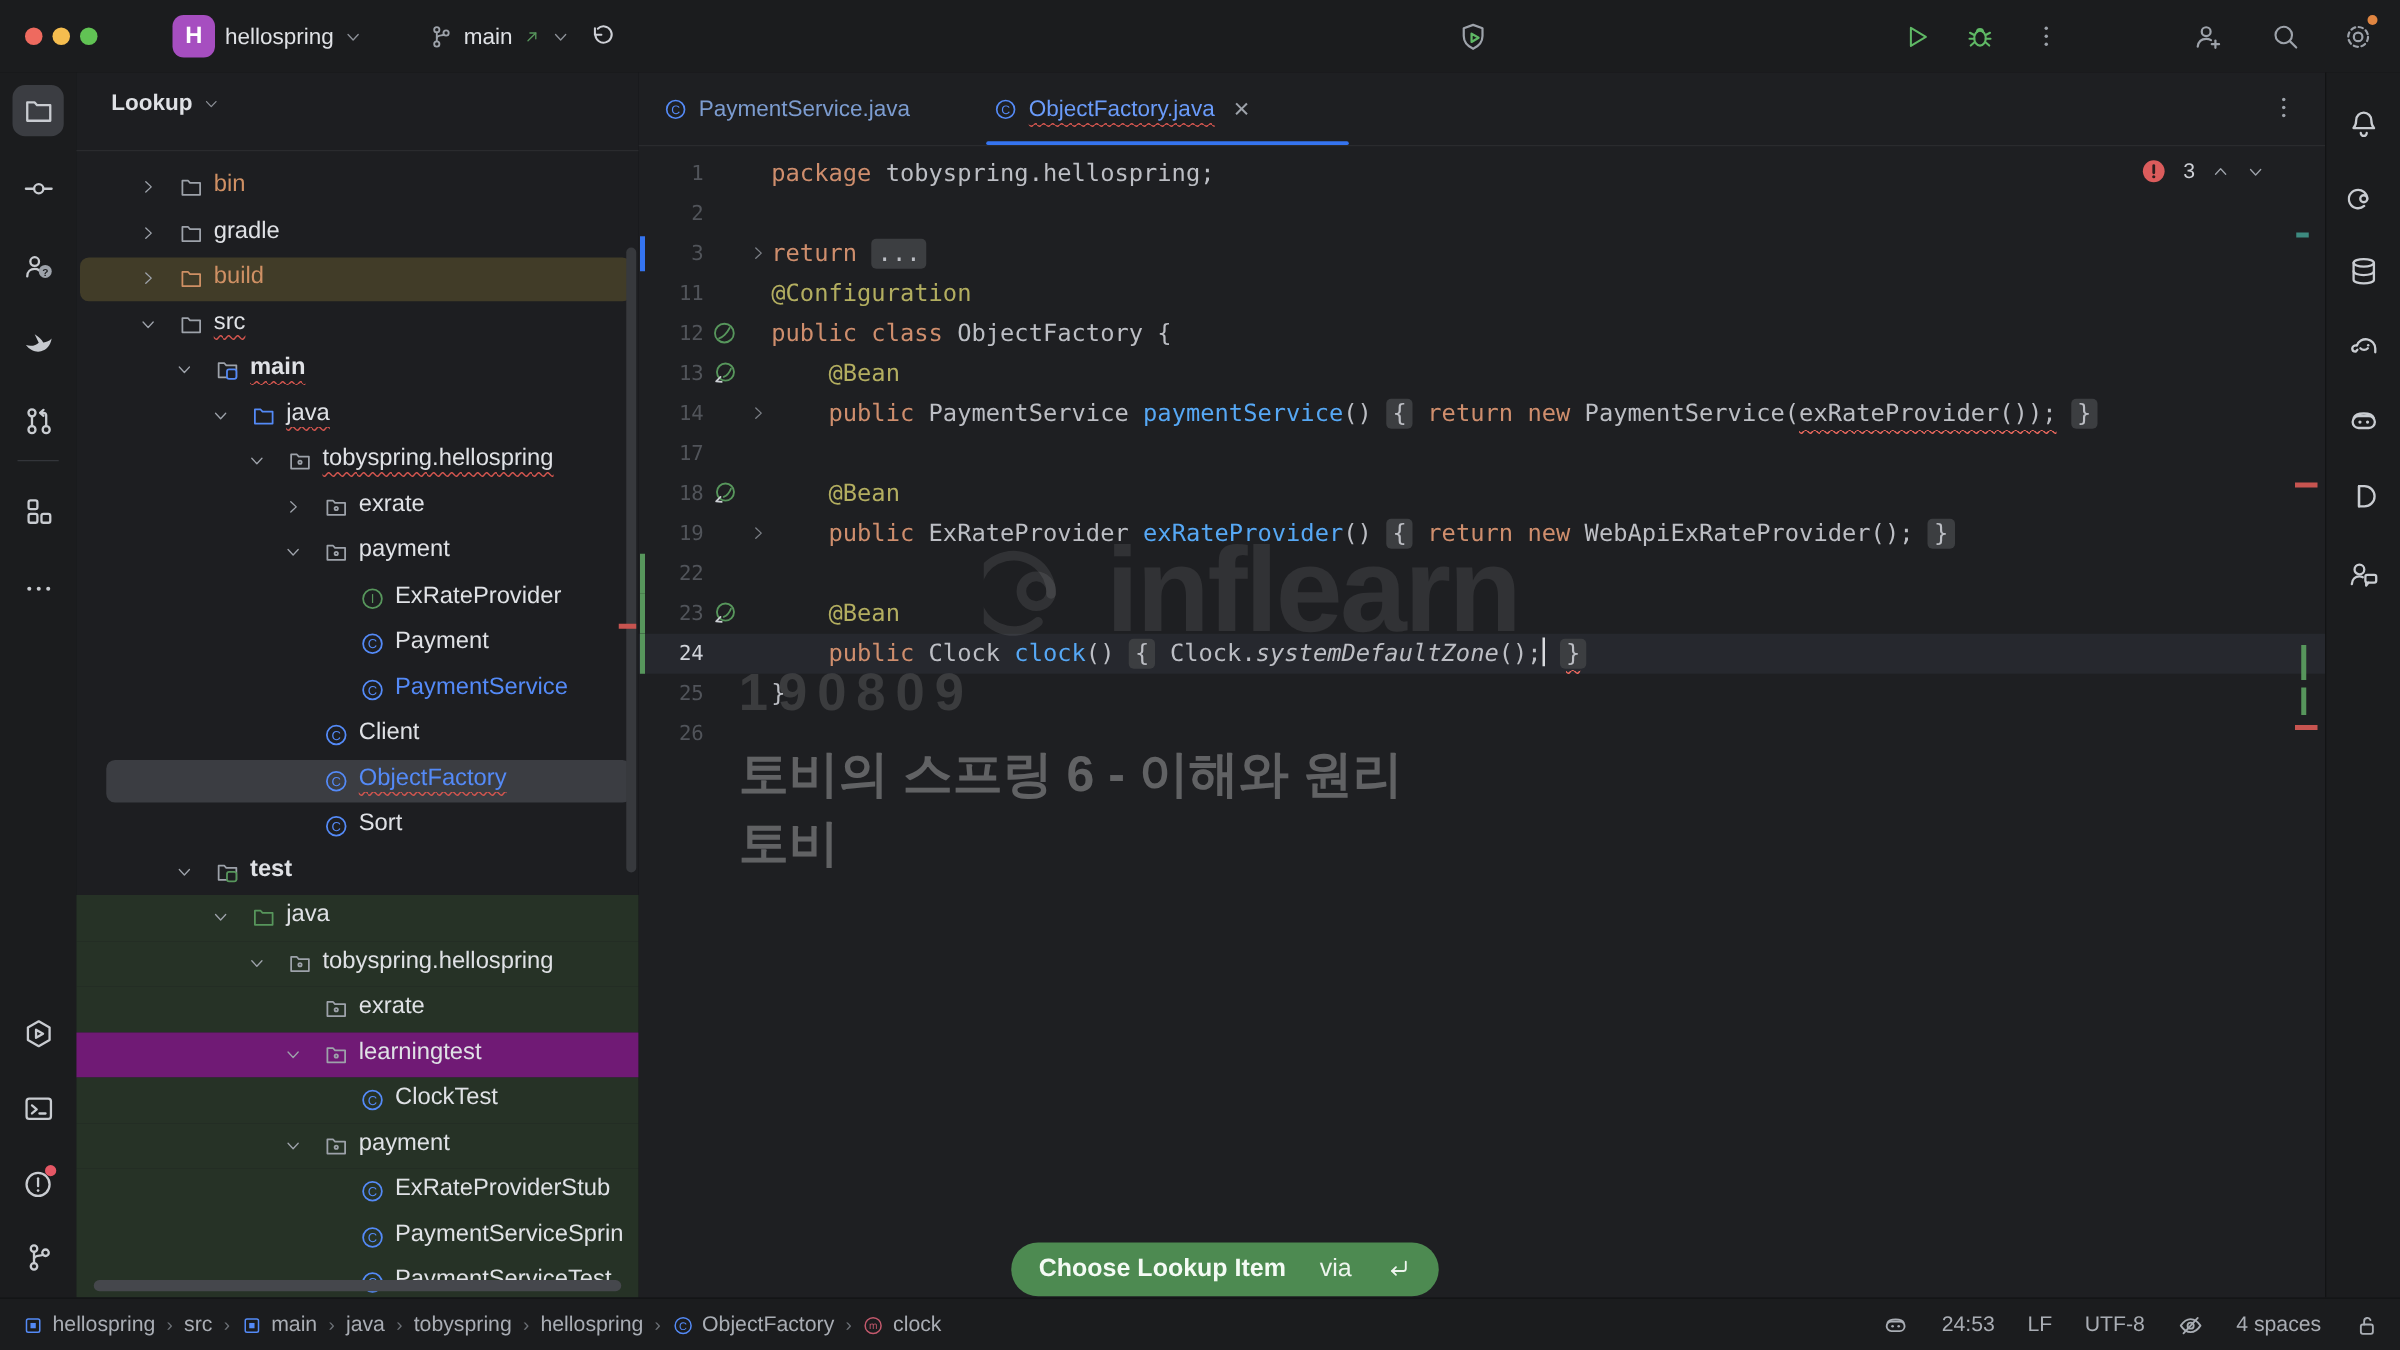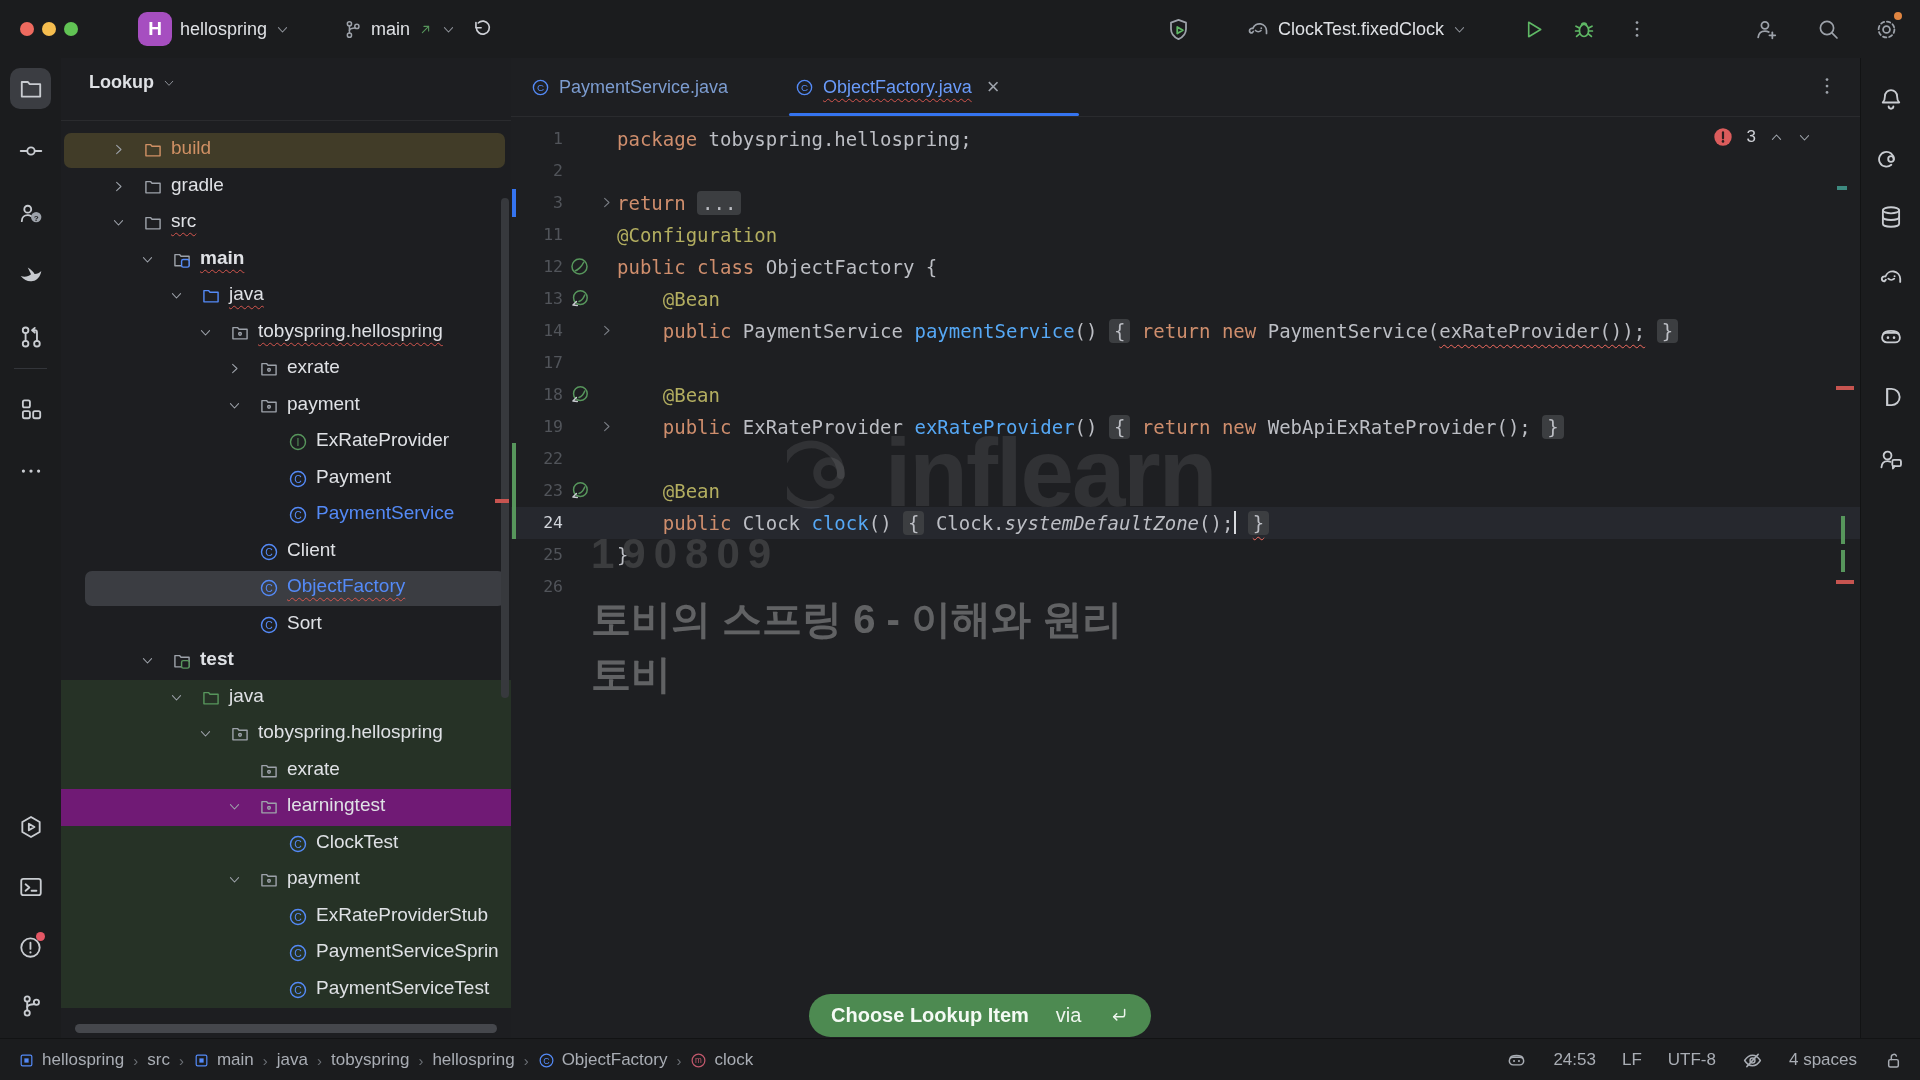--- a/index.html
+++ b/index.html
@@ -149,35 +149,20 @@
     </div>
 
     <div class="tb-item" style="left:1166px;">
       <span>
           <svg viewBox="0 0 24 24" width="25" height="25" fill="none" stroke="#9da2aa" stroke-width="1.7" stroke-linecap="round" stroke-linejoin="round">
             <path d="M12 2.8 l7.2 2.6 v6 c0 4.6-3 7.8-7.2 9.8 -4.2-2-7.2-5.2-7.2-9.8 v-6 z"></path>
             <path d="M10.8 9.5 l5.4 3.2 -5.4 3.2 z" stroke="#5fb865"></path>
           </svg>
         </span>
     </div>
-    <div class="tb-item" style="left:1246px;">
-      <span>
-          <svg viewBox="0 0 24 24" width="24" height="24" fill="none" stroke="#9da2aa" stroke-width="1.7" stroke-linecap="round" stroke-linejoin="round">
-            <path d="M20.5 16.5 v-2.8 a7 7 0 0 0 -13.6 -2.2 c-1.9-.4-3.4 .7-3.4 2.2 0 1.4 1.1 2.3 2.5 2.3 l1.3-1.5"></path>
-            <circle cx="15.3" cy="11.2" r=".9" fill="#9da2aa" stroke="none"></circle>
-            <path d="M9.5 13.5 c1.5 1.5 4 1.5 5.5 0"></path>
-          </svg>
-        </span>
-      <span>ClockTest.fixedClock</span>
-      <span>
-          <svg viewBox="0 0 24 24" width="15" height="15" fill="none" stroke="#8d9198" stroke-width="1.7" stroke-linecap="round" stroke-linejoin="round">
-            <polyline points="5.5 9 12 16 18.5 9"></polyline>
-          </svg>
-        </span>
-    </div>
     <div class="tb-item" style="left:1522px;">
       <span>
           <svg viewBox="0 0 24 24" width="23" height="23" fill="none" stroke="#5fb865" stroke-width="1.7" stroke-linecap="round" stroke-linejoin="round">
             <path d="M7 4.5 L19.5 12 7 19.5 z"></path>
           </svg>
         </span>
     </div>
     <div class="tb-item" style="left:1572px;">
       <span>
           <svg viewBox="0 0 24 24" width="24" height="24" fill="none" stroke="#5fb865" stroke-width="1.7" stroke-linecap="round" stroke-linejoin="round">
@@ -313,45 +298,58 @@
       <span>Lookup</span>
       <span>
           <svg viewBox="0 0 24 24" width="14" height="14" fill="none" stroke="#8d9198" stroke-width="1.7" stroke-linecap="round" stroke-linejoin="round">
             <polyline points="5.5 9 12 16 18.5 9"></polyline>
           </svg>
         </span>
     </div>
     <div class="proj-div"></div>
     <div class="tree">
         <div class="trow">
+          <span class="chev" style="left: 50px;">
+            <svg viewBox="0 0 24 24" width="15" height="15" fill="none" stroke="#9da2aa" stroke-width="1.7" stroke-linecap="round" stroke-linejoin="round">
+              <polyline points="9 5.5 16 12 9 18.5"></polyline>
+            </svg>
+          </span>
+          <span class="ticon" style="left: 82px;">
+            <svg viewBox="0 0 24 24" width="20" height="20" fill="none" stroke="#9da2aa" stroke-width="1.7" stroke-linecap="round" stroke-linejoin="round">
+              <path d="M3.5 19 V5.5 H9 l1.8 2 H20.5 V19 Z"></path>
+            </svg>
+          </span>
+          <span class="tlabel t-orange" style="left: 110px;">bin</span>
+        </div>
+        <div class="trow">
+          <span class="chev" style="left: 50px;">
+            <svg viewBox="0 0 24 24" width="15" height="15" fill="none" stroke="#9da2aa" stroke-width="1.7" stroke-linecap="round" stroke-linejoin="round">
+              <polyline points="9 5.5 16 12 9 18.5"></polyline>
+            </svg>
+          </span>
+          <span class="ticon" style="left: 82px;">
+            <svg viewBox="0 0 24 24" width="20" height="20" fill="none" stroke="#9da2aa" stroke-width="1.7" stroke-linecap="round" stroke-linejoin="round">
+              <path d="M3.5 19 V5.5 H9 l1.8 2 H20.5 V19 Z"></path>
+            </svg>
+          </span>
+          <span class="tlabel" style="left: 110px;">gradle</span>
+        </div>
+        <div class="trow">
           <div class="rowbg" style="left: 3px; right: 6px; background: rgb(65, 60, 40);"></div>
           <span class="chev" style="left: 50px;">
             <svg viewBox="0 0 24 24" width="15" height="15" fill="none" stroke="#9da2aa" stroke-width="1.7" stroke-linecap="round" stroke-linejoin="round">
               <polyline points="9 5.5 16 12 9 18.5"></polyline>
             </svg>
           </span>
           <span class="ticon" style="left: 82px;">
             <svg viewBox="0 0 24 24" width="20" height="20" fill="none" stroke="#cf9064" stroke-width="1.7" stroke-linecap="round" stroke-linejoin="round">
               <path d="M3.5 19 V5.5 H9 l1.8 2 H20.5 V19 Z"></path>
             </svg>
           </span>
           <span class="tlabel t-orange" style="left: 110px;">build</span>
-        </div>
-        <div class="trow">
-          <span class="chev" style="left: 50px;">
-            <svg viewBox="0 0 24 24" width="15" height="15" fill="none" stroke="#9da2aa" stroke-width="1.7" stroke-linecap="round" stroke-linejoin="round">
-              <polyline points="9 5.5 16 12 9 18.5"></polyline>
-            </svg>
-          </span>
-          <span class="ticon" style="left: 82px;">
-            <svg viewBox="0 0 24 24" width="20" height="20" fill="none" stroke="#9da2aa" stroke-width="1.7" stroke-linecap="round" stroke-linejoin="round">
-              <path d="M3.5 19 V5.5 H9 l1.8 2 H20.5 V19 Z"></path>
-            </svg>
-          </span>
-          <span class="tlabel" style="left: 110px;">gradle</span>
         </div>
         <div class="trow">
           <span class="chev" style="left: 50px;">
             <svg viewBox="0 0 24 24" width="15" height="15" fill="none" stroke="#9da2aa" stroke-width="1.7" stroke-linecap="round" stroke-linejoin="round">
               <polyline points="5.5 9 12 16 18.5 9"></polyline>
             </svg>
           </span>
           <span class="ticon" style="left: 82px;">
             <svg viewBox="0 0 24 24" width="20" height="20" fill="none" stroke="#9da2aa" stroke-width="1.7" stroke-linecap="round" stroke-linejoin="round">
               <path d="M3.5 19 V5.5 H9 l1.8 2 H20.5 V19 Z"></path>

